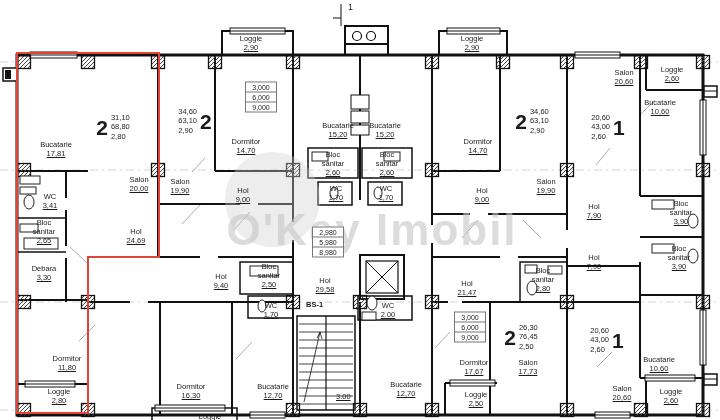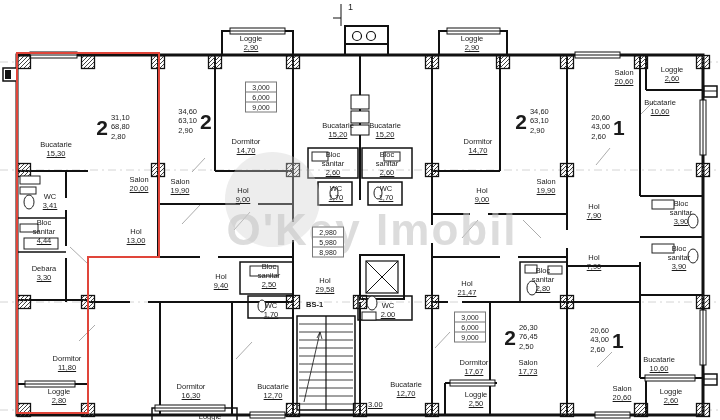--- a/index.html
+++ b/index.html
@@ -19,21 +19,21 @@
   .apt.rev{flex-direction:row-reverse;}
   .apt .digit{font-size:21px;font-weight:700;line-height:1;}
   .apt .stack{font-size:7.5px;line-height:1.25;text-align:left;white-space:nowrap;}
   .vt{position:absolute;transform:translate(-50%,-50%);border:1px solid #777;background:#fff;}
   .vt div{font-size:7px;line-height:9px;padding:0 3px;min-width:24px;text-align:center;border-top:1px solid #777;}
   .vt div:first-child{border-top:none;}
   .misc{position:absolute;font-size:7.5px;}
   .misc.u{text-decoration:underline;}
   #section-mark{left:348px;top:2px;font-size:9px;}
   #bs1{left:306px;top:300px;font-weight:bold;}
-  #stairs-val{left:336px;top:400px;margin-left:32px;}
+  #stairs-val{left:336px;top:392px;}
 </style>
 </head>
 <body>
 
 <div id="stage">
 
 <svg id="plan-svg" width="720" height="420" viewBox="0 0 720 420">
   <defs>
     <pattern id="hatch" width="4" height="4" patternUnits="userSpaceOnUse">
       <path d="M0,4 L4,0" stroke="#444" stroke-width="1"></path>
@@ -263,27 +263,27 @@
   <polygon points="17,53 159,53 159,257 88,257 88,413 17,413" fill="none" stroke="#e0453a" stroke-width="2"></polygon>
 </svg>
 
 <div id="wm-circle"></div>
 <div id="wm">O'Key Imobil</div>
 
 <div id="labels">
   <span id="section-mark" class="misc">1</span>
   <span id="bs1" class="misc">BS-1</span>
   <span id="stairs-val" class="misc u">3.00</span>
-<div class="room" style="left: 56px; top: 140px;"><div class="rname">Bucatarie</div><div class="rarea">15,30</div></div>
+<div class="room" style="left: 56px; top: 140px;"><div class="rname">Bucatarie</div><div class="rarea">17,81</div></div>
       <div class="room" style="left: 139px; top: 175px;"><div class="rname">Salon</div><div class="rarea">20,00</div></div>
       <div class="room" style="left: 50px; top: 192px;"><div class="rname">WC</div><div class="rarea">3,41</div></div>
       <div class="room" style="left: 44px; top: 218px;"><div class="rname">Bloc
-sanitar</div><div class="rarea">4,44</div></div>
+sanitar</div><div class="rarea">2,65</div></div>
       <div class="room" style="left: 44px; top: 264px;"><div class="rname">Debara</div><div class="rarea">3,30</div></div>
-      <div class="room" style="left: 136px; top: 227px;"><div class="rname">Hol</div><div class="rarea">13,00</div></div>
+      <div class="room" style="left: 136px; top: 227px;"><div class="rname">Hol</div><div class="rarea">24,69</div></div>
       <div class="room" style="left: 67px; top: 354px;"><div class="rname">Dormitor</div><div class="rarea">11,80</div></div>
       <div class="room" style="left: 59px; top: 387px;"><div class="rname">Loggie</div><div class="rarea">2,80</div></div>
       <div class="room" style="left: 251px; top: 34px;"><div class="rname">Loggie</div><div class="rarea">2,90</div></div>
       <div class="room" style="left: 246px; top: 137px;"><div class="rname">Dormitor</div><div class="rarea">14,70</div></div>
       <div class="room" style="left: 180px; top: 177px;"><div class="rname">Salon</div><div class="rarea">19,90</div></div>
       <div class="room" style="left: 243px; top: 186px;"><div class="rname">Hol</div><div class="rarea">9,00</div></div>
       <div class="room" style="left: 338px; top: 121px;"><div class="rname">Bucatarie</div><div class="rarea">15,20</div></div>
       <div class="room" style="left: 385px; top: 121px;"><div class="rname">Bucatarie</div><div class="rarea">15,20</div></div>
       <div class="room" style="left: 333px; top: 150px;"><div class="rname">Bloc
 sanitar</div><div class="rarea">2,60</div></div>

